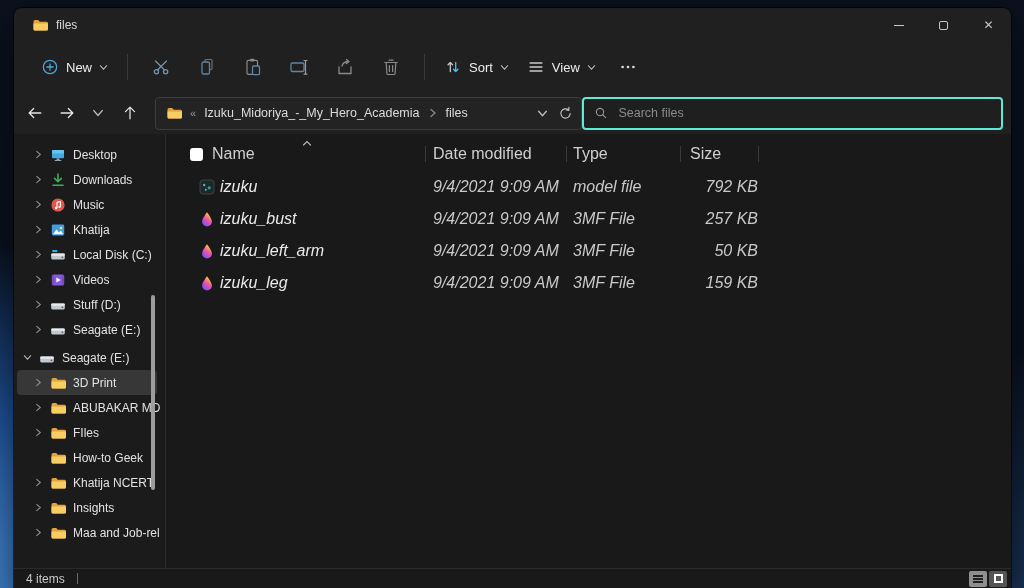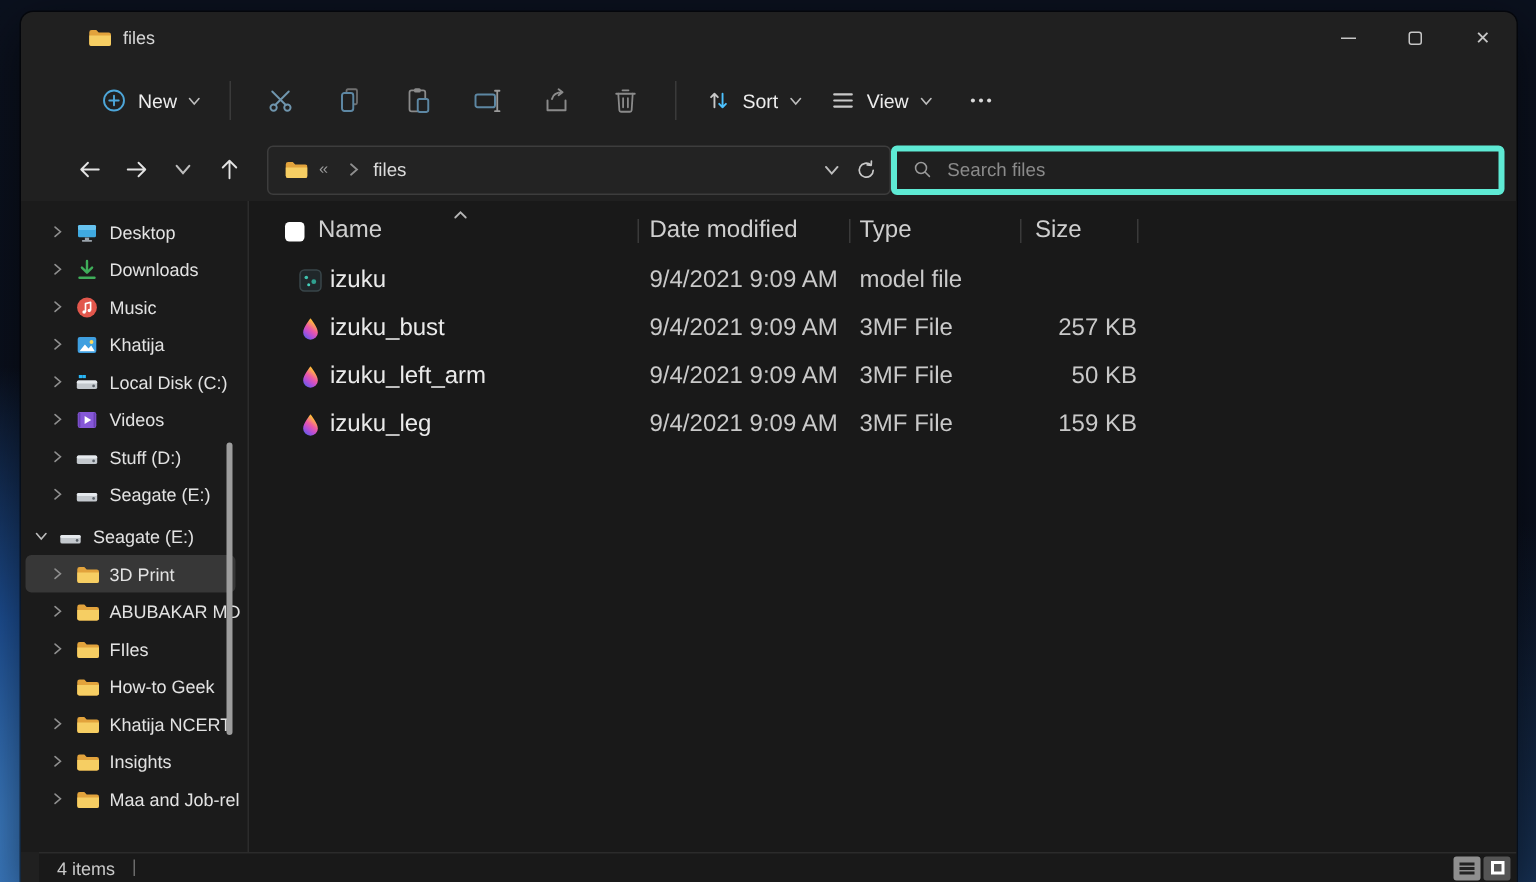--- a/index.html
+++ b/index.html
@@ -6,21 +6,21 @@
   html,body { width:1024px; height:588px; overflow:hidden;
     font-family:"Liberation Sans", sans-serif; }
   body {
     background:
       radial-gradient(900px 520px at -6% 96%, #4487cd 0%, #1d4e92 30%, rgba(10,18,38,0) 62%),
       radial-gradient(760px 520px at 104% 112%, #1b3c66 0%, rgba(10,18,38,0) 60%),
       linear-gradient(180deg,#0b111e 0%, #0a0f1c 100%);
   }
   .window { position:absolute; left:14px; top:8px; width:997px; height:580px;
     background:#202020; border-radius:8px 8px 0 0; overflow:hidden;
-    box-shadow:0 0 0 1px rgba(0,0,0,.55), 0 10px 34px rgba(0,0,0,.55); color:#e0e0e0;padding-left:26px; }
+    box-shadow:0 0 0 1px rgba(0,0,0,.55), 0 10px 34px rgba(0,0,0,.55); color:#e0e0e0; }
 
   
   .titlebar { height:34px; display:flex; align-items:center; }
   .title-left { display:flex; align-items:center; gap:8px; padding-left:18px;
     font-size:12px; color:#d6d6d6; }
   .win-controls { margin-left:auto; display:flex; height:100%; }
   .wc-btn { width:45px; height:100%; display:flex; align-items:center; justify-content:center; }
   .wc-min-glyph { width:10px; height:1px; background:#c6c6c6; }
   .wc-max-glyph { width:9px; height:9px; border:1px solid #c6c6c6; border-radius:2px; }
   .wc-close-glyph { font-size:12px; color:#c6c6c6; line-height:1; }
@@ -39,21 +39,21 @@
   .nav-btn { width:30px; height:30px; display:flex; align-items:center; justify-content:center;
     border-radius:4px; margin-right:2px; }
   .addressbar { margin-left:8px; width:431px; height:33px; background:#232323;
     border:1px solid #3d3d3d; border-radius:4px; display:flex; align-items:center;
     padding:0 8px 0 10px; font-size:12.5px; color:#dcdcdc; }
   .crumb-overflow { color:#9a9a9a; font-size:11px; margin:0 6px 0 8px; }
   .crumb-seg { padding:2px 2px; white-space:nowrap; }
   .crumb-chev { margin:0 6px; display:flex; }
   .addr-right { margin-left:auto; display:flex; align-items:center; gap:10px; }
   .searchbar { margin-left:auto; margin-right:4px; width:424px; height:33px; background:#1f1f1f;
-    border:4px solid #5eead4; border-radius:4px; display:flex; align-items:center; padding:0 10px; }
+    border:2px solid #5eead4; border-radius:4px; display:flex; align-items:center; padding:0 10px; }
   .searchbar input { flex:1; background:transparent; border:none; outline:none;
     font-family:"Liberation Sans",sans-serif; font-size:12.5px; color:#d0d0d0; margin-left:10px; }
   .searchbar input::placeholder { color:#8b8b8b; }
 
   
   .bodyarea { position:absolute; top:126px; bottom:20px; left:0; right:0; display:flex;
     background:#191919; }
   .sidebar { width:152px; position:relative; padding-top:8px; overflow:hidden;
     border-right:1px solid #2c2c2c; background:#1b1b1b; }
   .side-item { height:25px; display:flex; align-items:center; gap:7px; padding-left:17px;
@@ -70,31 +70,31 @@
   .main { flex:1; position:relative; font-size:16px; }
   .header-row { position:absolute; top:6px; left:0; right:0; height:28px; color:#cfcfcf; }
   .header-row .hcell { position:absolute; top:0; height:28px; line-height:28px; }
   .hdr-check { position:absolute; left:24px; top:8px; width:13px; height:13px;
     background:#ffffff; border-radius:3px; }
   .h-name { left:46px; } .h-date { left:267px; } .h-type { left:407px; } .h-size { left:524px; }
   .sort-caret { position:absolute; left:136px; top:0px; width:10px; height:7px; }
   .hsep { position:absolute; top:6px; width:1px; height:16px; background:#3a3a3a; }
   .hsep1 { left:259px; } .hsep2 { left:400px; } .hsep3 { left:514px; } .hsep4 { left:592px; }
   .rows { position:absolute; top:37px; left:0; right:0; }
-  .file-row { position:relative; height:32px; }
+  .file-row { position:relative; height:32px;font-style:italic; }
   .file-row .cell { position:absolute; top:0; height:32px; line-height:32px; color:#c9c9c9; }
   .f-icon { position:absolute; left:33px; top:8px; }
   .f-name { left:54px; color:#eaeaea !important; }
   .f-date { left:267px; } .f-type { left:407px; }
   .f-size { left:514px; width:78px; text-align:right; }
 
   
   .statusbar { position:absolute; bottom:0; left:0; right:0; height:20px; background:#191919;
     border-top:1px solid #2b2b2b; display:flex; align-items:center; padding:0 4px 0 12px;
-    font-size:12px; color:#c9c9c9;margin-left:12px; }
+    font-size:12px; color:#c9c9c9; }
   .sb-sep { width:1px; height:11px; background:#6b6b6b; margin-left:12px; }
   .view-toggles { margin-left:auto; display:flex; gap:2px; }
   .vt-btn { width:18px; height:16px; display:flex; align-items:center; justify-content:center;
     border-radius:2px; }
   .vt-details { background:#8f8f8f; }
   .vt-details .ln { width:10px; height:8px; display:flex; flex-direction:column; justify-content:space-between; }
   .vt-details .ln span { display:block; height:2px; background:#222; }
   .vt-thumbs { background:#555; }
   .vt-thumbs .sq { width:9px; height:9px; border:2px solid #fff; }
   svg { display:block; }
@@ -285,20 +285,21 @@
         </span>
     </div>
 
     <div class="addressbar">
       <span>
         <svg class="i16" viewBox="0 0 16 16">
             <use href="#sym-folder"></use>
           </svg>
         </span>
       <span class="crumb-overflow">«</span>
+      <span class="crumb-seg">Izuku_Midoriya_-_My_Hero_Academia</span>
       <span class="crumb-chev">
         <svg width="10" height="10" viewBox="0 0 10 10">
             <use href="#sym-chevR"></use>
           </svg>
         </span>
       <span class="crumb-seg">files</span>
       <span class="addr-right">
         <span>
           <svg width="11" height="11" viewBox="0 0 10 10">
               <use href="#sym-chevD"></use>
@@ -596,20 +597,21 @@
             <svg class="i16" viewBox="0 0 16 16">
                 <rect x="1" y="1" width="14" height="14" rx="3" fill="#20272a" stroke="#39464a" stroke-width="1"></rect>
                 <circle cx="5.2" cy="6" r="1.2" fill="#3fc1ae"></circle>
                 <circle cx="10.2" cy="8.8" r="1.6" fill="#2fa190"></circle>
                 <circle cx="6.8" cy="10.8" r="1" fill="#46d2be"></circle>
               </svg>
             </span>
           <span class="cell f-name">izuku</span>
           <span class="cell f-date">9/4/2021 9:09 AM</span>
           <span class="cell f-type">model file</span>
+          <span class="cell f-size">792 KB</span>
         </div>
         <div class="file-row">
           <span class="f-icon">
             <svg class="i16" viewBox="0 0 16 16">
                 <use href="#sym-droplet"></use>
               </svg>
             </span>
           <span class="cell f-name">izuku_bust</span>
           <span class="cell f-date">9/4/2021 9:09 AM</span>
           <span class="cell f-type">3MF File</span>

